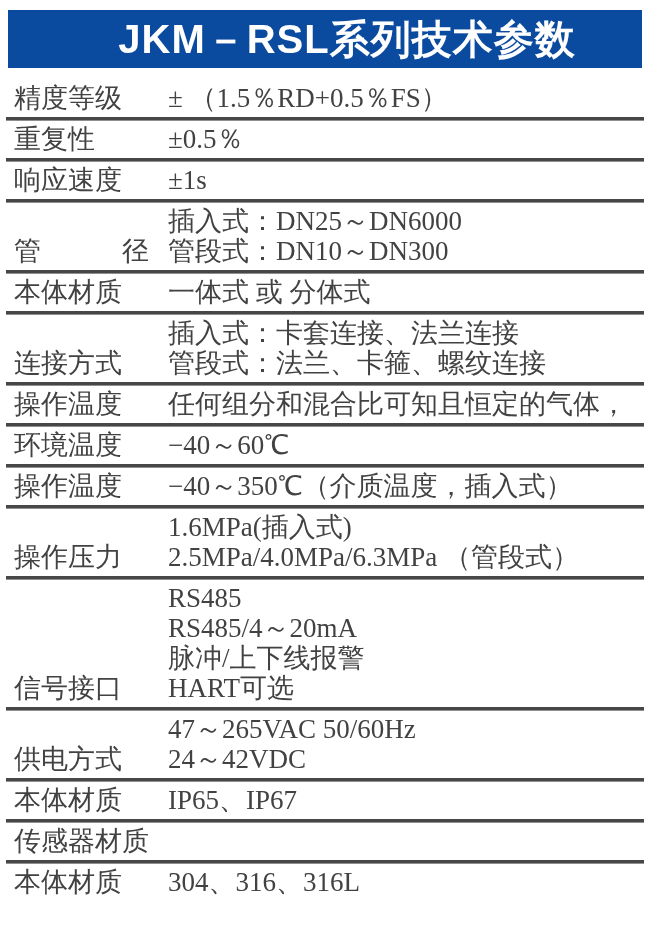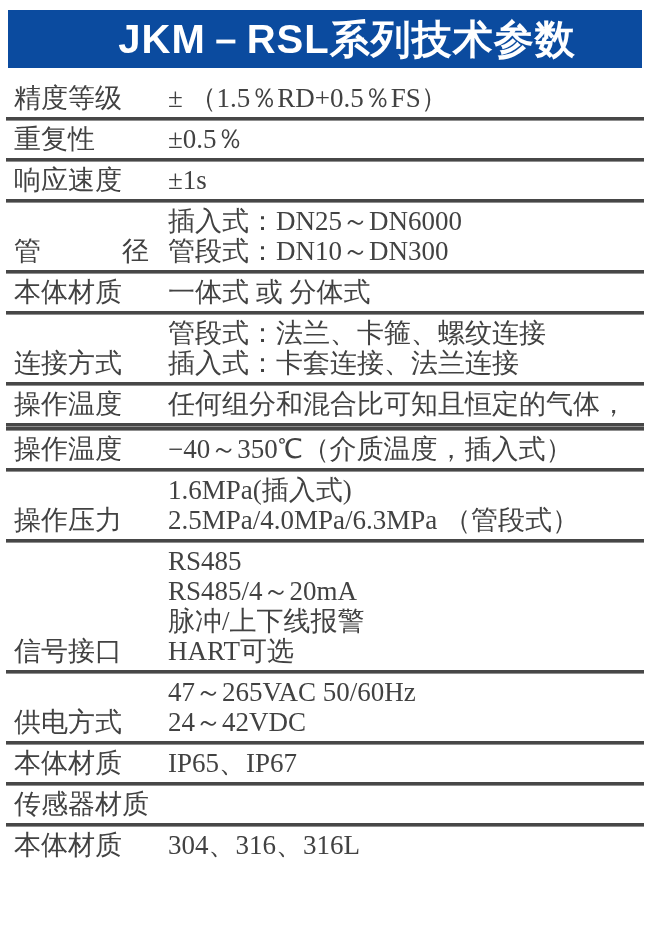--- a/index.html
+++ b/index.html
@@ -108,34 +108,40 @@
       <div class="label">本体材质</div>
       <div class="value">
         <div class="vline">一体式 或 分体式</div>
       </div>
     </section>
     <div class="rule"></div>
 
     <section class="row">
       <div class="label">连接方式</div>
       <div class="value">
+        <div class="vline">插入式：卡套连接、法兰连接</div>
         <div class="vline">管段式：法兰、卡箍、螺纹连接</div>
-        <div class="vline">插入式：卡套连接、法兰连接</div>
       </div>
     </section>
     <div class="rule"></div>
 
     <section class="row">
       <div class="label">操作温度</div>
       <div class="value">
         <div class="vline">任何组分和混合比可知且恒定的气体，</div>
       </div>
     </section>
     <div class="rule"></div>
 
+    <section class="row">
+      <div class="label">环境温度</div>
+      <div class="value">
+        <div class="vline">−40～60℃</div>
+      </div>
+    </section>
     <div class="rule"></div>
 
     <section class="row">
       <div class="label">操作温度</div>
       <div class="value">
         <div class="vline">−40～350℃（介质温度，插入式）</div>
       </div>
     </section>
     <div class="rule"></div>
 

